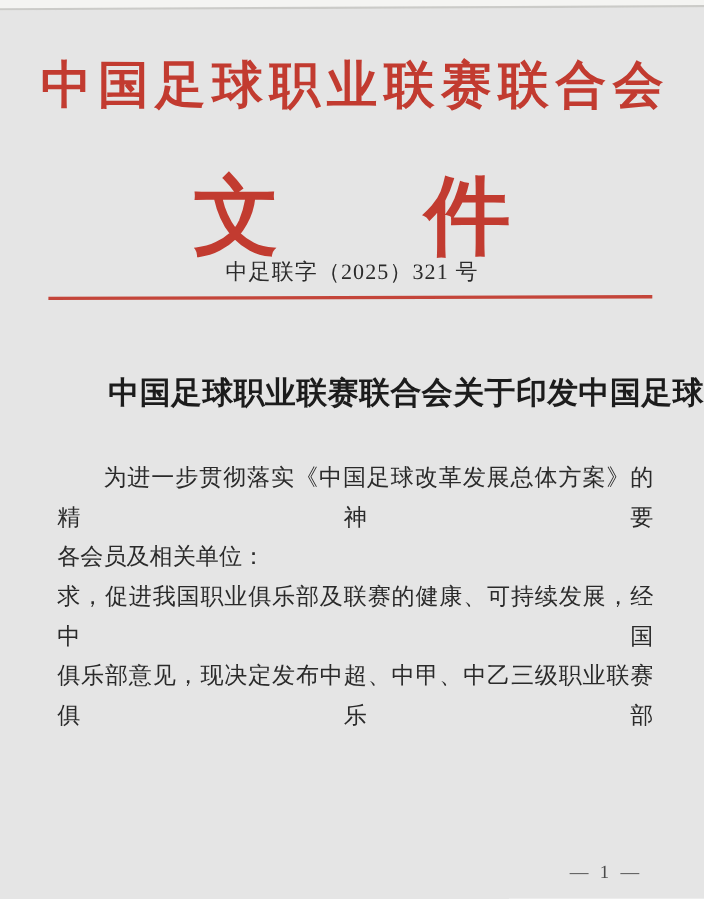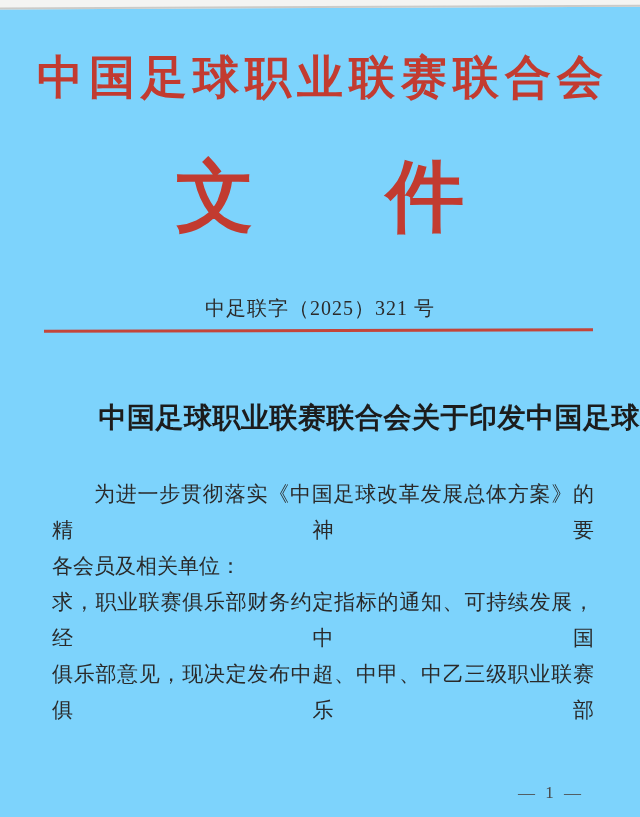--- a/index.html
+++ b/index.html
@@ -11,21 +11,21 @@
   *{margin:0;padding:0;box-sizing:border-box;}
   html,body{width:640px;height:817px;overflow:hidden;}
   body{
     background:#ffffff;
     font-family:"Liberation Serif","DejaVu Serif",serif;
     position:relative;
   }
   .page{
     position:relative;
     width:640px;height:817px;
-    background:#7dd3fc;
+    background:#e5e5e5;
     overflow:hidden;
   }
   
   .top-edge{
     position:absolute;top:-5px;left:-12px;
     width:680px;height:13px;
     background:#f4f4f2;
     border-bottom:2px solid #cbcbc8;
     transform:rotate(-0.25deg);
   }
@@ -44,21 +44,20 @@
     margin-top:57px;
     display:flex;
     justify-content:center;
     gap:132px;
     color:var(--red);
     font-size:78px;
     line-height:78px;
     font-weight:bold;
   }
   .doc-number{
-    margin-top:60px;
     text-align:center;
     font-size:20px;
     line-height:24px;
     color:#2b2b2b;
     letter-spacing:1px;
   }
   .red-rule{
     margin:9px 47px 0 44px;
     height:3px;
     background:var(--rule-red);
@@ -118,20 +117,20 @@
 
   <div class="red-rule"></div>
 
   <div class="doc-title">
     <div>中国足球职业联赛联合会关于印发中国足球</div>
   </div>
 
   <div class="body-text">
     <div class="para-line just indent">为进一步贯彻落实《中国足球改革发展总体方案》的精神要</div>
     <div class="para-line">各会员及相关单位：</div>
-    <div class="para-line just">求，职业联赛俱乐部财务约定指标的通知、可持续发展，经中国</div>
+    <div class="para-line just">求，促进我国职业俱乐部及联赛的健康、可持续发展，经中国</div>
     <div class="para-line just">俱乐部意见，现决定发布中超、中甲、中乙三级职业联赛俱乐部</div>
 
   </div>
 
   <div class="page-number">— 1 —</div>
 
 </div>
 
 </body></html>

